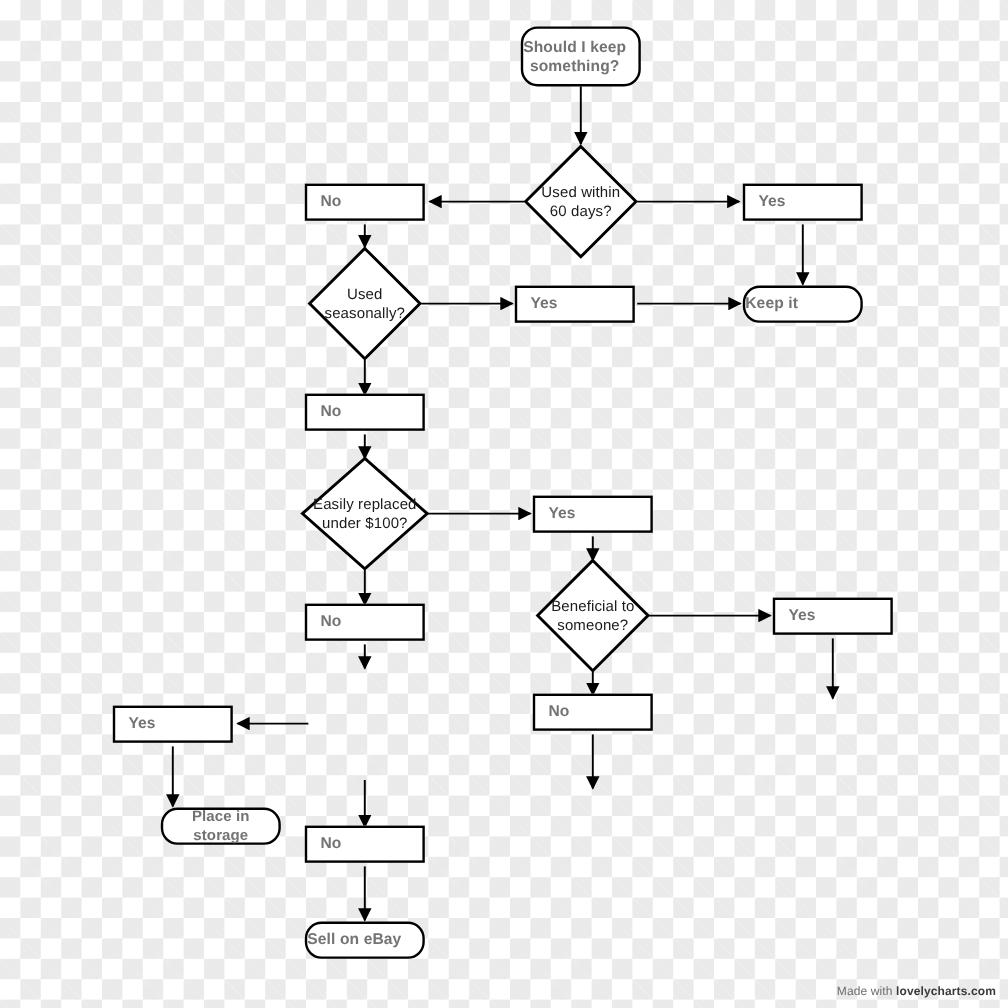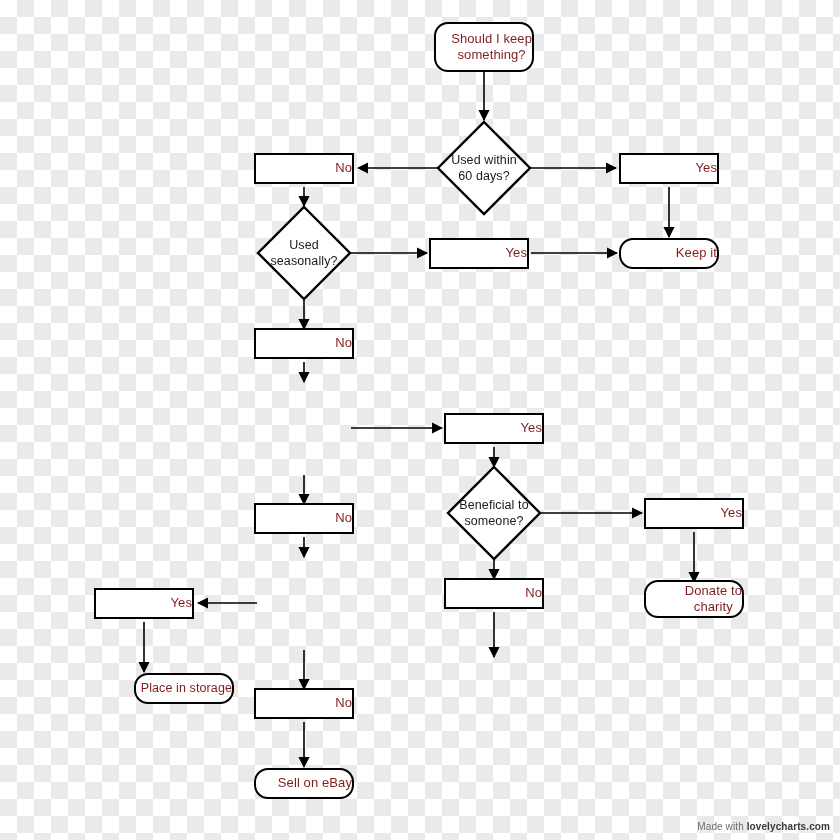--- a/index.html
+++ b/index.html
@@ -32,26 +32,27 @@
     height: 840px;
     pointer-events: none;
   }
   .node {
     position: absolute;
     box-sizing: border-box;
     background: #ffffff;
     border: 2px solid #000000;
     display: flex;
     align-items: center;
-    justify-content: flex-end;
+    justify-content: flex-start;
     text-align: center;
-    color: #7f1d1d;
+    color: #737373;
     font-size: 13px;
     line-height: 1.25;
     letter-spacing: 0.1px;
+    font-weight: bold;
   }
   .node.rect {
     border-radius: 0;
     padding-left: 11px;
   }
   .node.rounded {
     border-radius: 14px;
   }
   .diamond-wrap {
     position: absolute;
@@ -180,43 +181,46 @@
   </div>
 
   <div class="node rect" style="left:429px; top:238px; width:100px; height:31px;">
     <span>Yes</span>
   </div>
 
   <div class="node rect" style="left:254px; top:328px; width:100px; height:31px;">
     <span>No</span>
   </div>
 
+  <div class="diamond-wrap" style="left:251px; top:381px; width:106px; height:94px;">
+    <svg width="106" height="94" viewBox="0 0 106 94">
+      <polygon points="53,1 105,47 53,93 1,47" fill="#ffffff" stroke="#000000" stroke-width="2.4"></polygon>
+    </svg>
+    <div class="diamond-label">Easily replaced<br>under $100?</div>
+  </div>
 
   <div class="node rect" style="left:444px; top:413px; width:100px; height:31px;">
     <span>Yes</span>
   </div>
 
   <div class="node rect" style="left:254px; top:503px; width:100px; height:31px;">
     <span>No</span>
   </div>
 
   <div class="diamond-wrap" style="left:447px; top:466px; width:94px; height:94px;">
     <svg width="94" height="94" viewBox="0 0 94 94">
       <polygon points="47,1 93,47 47,93 1,47" fill="#ffffff" stroke="#000000" stroke-width="2.4"></polygon>
     </svg>
     <div class="diamond-label">Beneficial to<br>someone?</div>
   </div>
 
   <div class="node rect" style="left:644px; top:498px; width:100px; height:31px;">
     <span>Yes</span>
   </div>
 
-  <div class="node rounded" style="left:644px; top:580px; width:100px; height:38px;">
-    <span>Donate to<br>charity</span>
-  </div>
 
   <div class="node rect" style="left:444px; top:578px; width:100px; height:31px;">
     <span>No</span>
   </div>
 
 
 
   <div class="node rect" style="left:94px; top:588px; width:100px; height:31px;">
     <span>Yes</span>
   </div>

